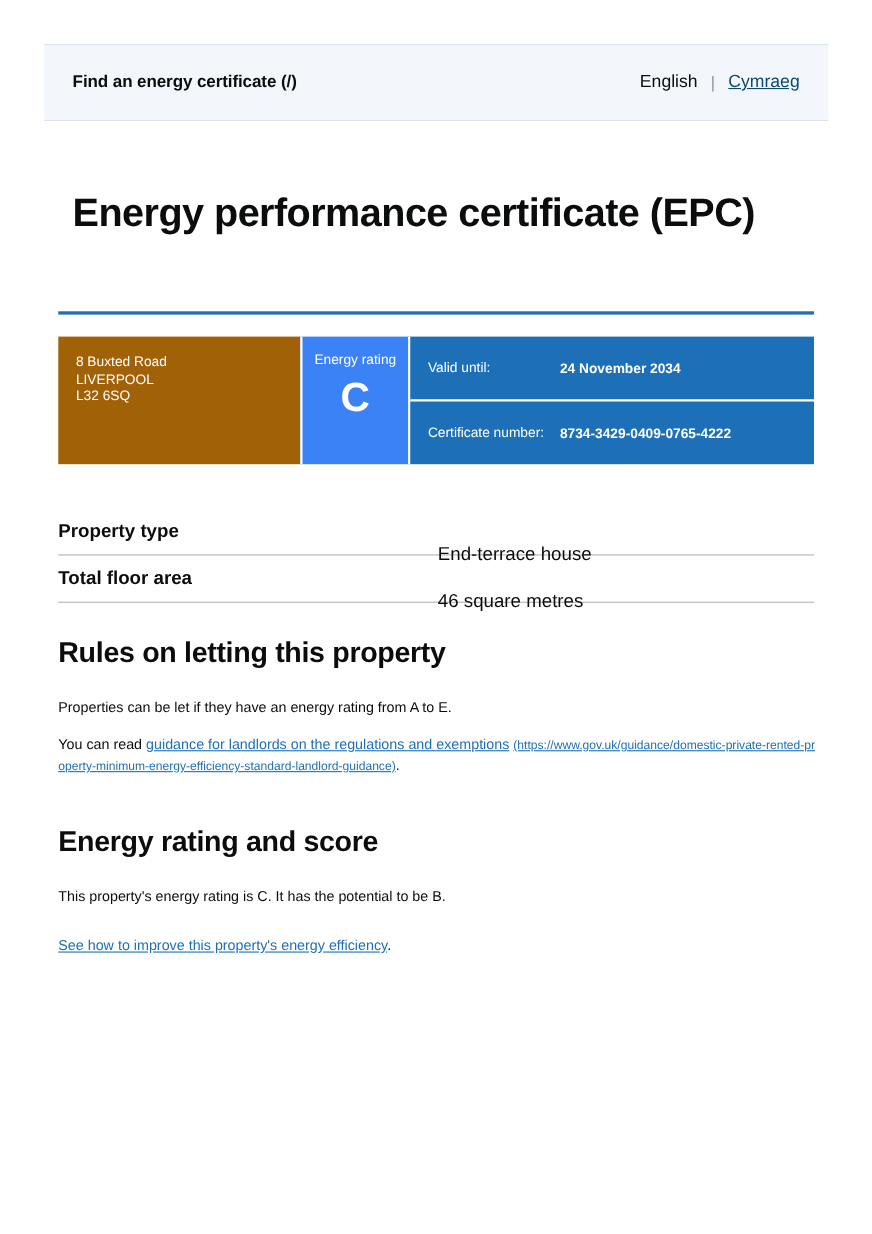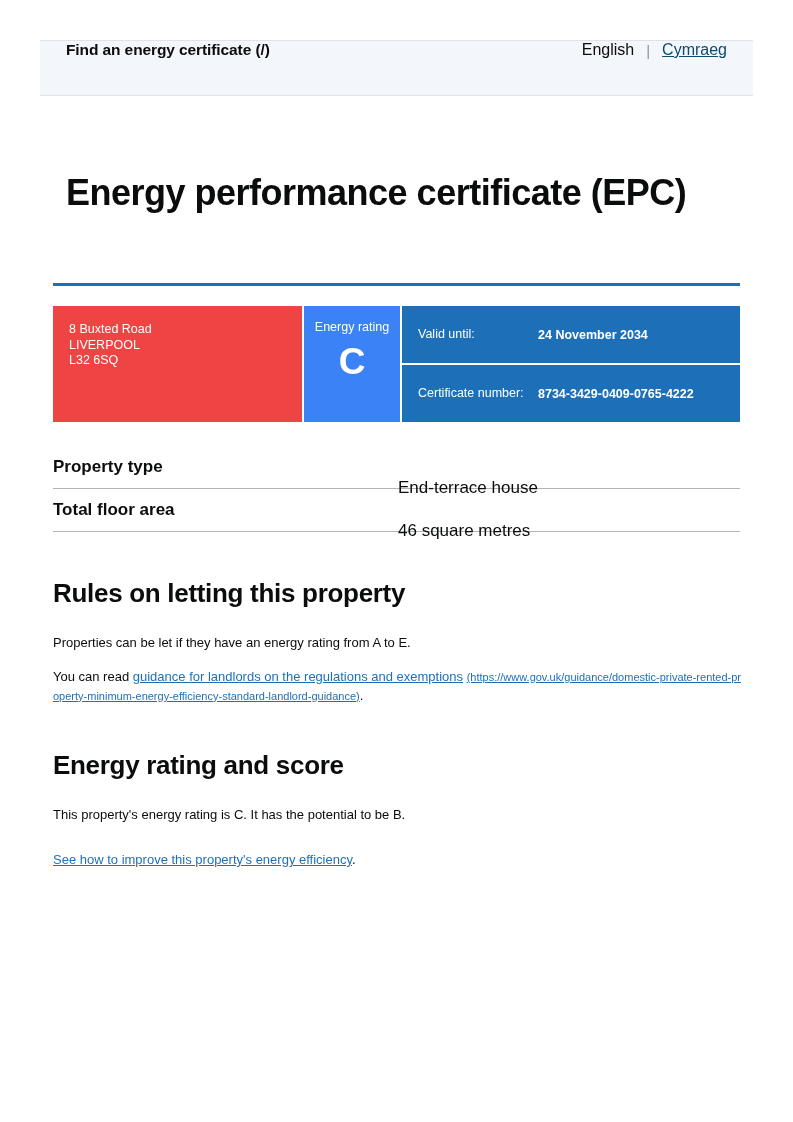--- a/index.html
+++ b/index.html
@@ -21,26 +21,26 @@
     min-height: 1122px;
     position: relative;
   }
 
   
   .site-header {
     position: absolute;
     left: 40px;
     top: 40px;
     width: 713px;
-    height: 56px;
+    height: 70px;
     background: #f3f7fb;
     border-top: 1px solid #dce3ea;
     border-bottom: 1px solid #dce3ea;
     display: flex;
-    align-items: flex-start;
+    align-items: center;
     justify-content: space-between;
     padding: 0 26px;
   }
   .site-name {
     font-size: 15.5px;
     font-weight: bold;
     color: #0b0c0c;
     letter-spacing: -0.1px;
   }
   .site-name .path {
@@ -93,22 +93,22 @@
   .summary {
     position: absolute;
     left: 53px;
     top: 306px;
     width: 687px;
     height: 116px;
     display: flex;
     color: #ffffff;
   }
   .sum-address {
-    width: 249px;
-    background: #ef4444;
+    width: 220px;
+    background: #a16207;
     padding: 16px 16px 0 16px;
     font-size: 12.5px;
     line-height: 1.25;
   }
   .sum-address div { white-space: pre; }
   .sum-rating {
     width: 100px;
     background: #3b82f6;
     border-left: 2px solid #ffffff;
     border-right: 2px solid #ffffff;
@@ -147,21 +147,21 @@
   }
   .sum-row .v {
     font-weight: bold;
     font-size: 12.5px;
   }
 
   
   .kv-table {
     position: absolute;
     left: 53px;
-    top: 446px;
+    top: 462px;
     width: 687px;
   }
   .kv-row {
     display: flex;
     align-items: center;
     height: 43px;
     border-bottom: 1px solid #b1b4b6;
   }
   .kv-key {
     width: 345px;

